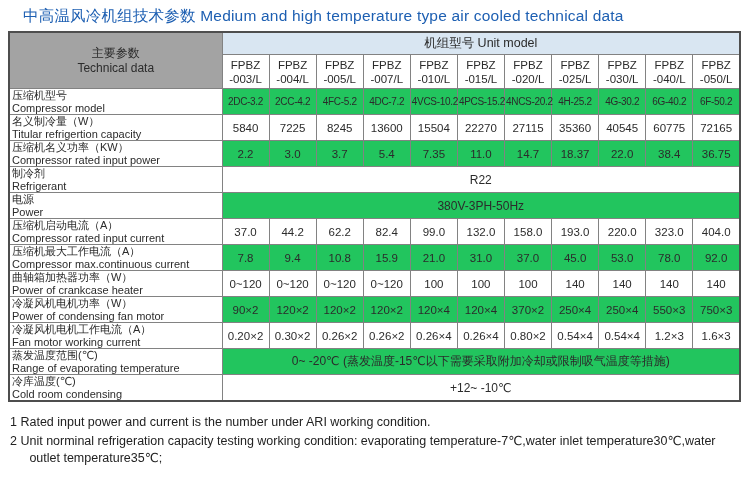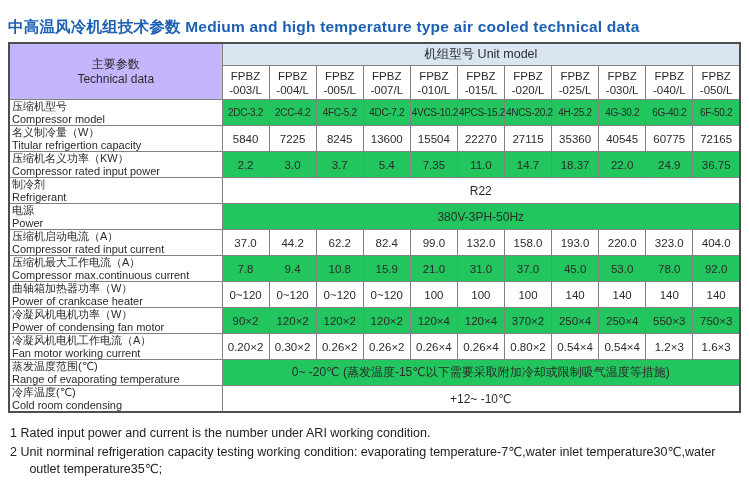--- a/index.html
+++ b/index.html
@@ -2,36 +2,36 @@
 <html><head>
 <meta charset="utf-8">
 <style>
   html,body{margin:0;padding:0;}
   body{
     width:749px;height:480px;background:#ffffff;
     font-family:"Liberation Sans","DejaVu Sans",sans-serif;
     color:#2b2b2b;overflow:hidden;position:relative;
   }
   .page-title{
-    color:#1d5fb2;font-size:15.5px;font-weight:bold;
-    padding:17px 9px 4px 8px;letter-spacing:0.2px;white-space:nowrap;
+    color:#1d5fb2;font-size:15.5px;font-weight:normal;
+    padding:6px 9px 4px 8px;letter-spacing:0.2px;white-space:nowrap;margin-left:15px;
   }
   table.spec{
     border-collapse:collapse;table-layout:fixed;
     width:733px;margin-left:8px;
     border:2px solid #4e4e4e;
   }
   table.spec th, table.spec td{
     border:1px solid #828282;
     padding:0 2px;
     vertical-align:middle;
     font-weight:normal;
   }
   .param-head{
-    width:213px;text-align:center;font-size:12px;line-height:15px;background:#c4b5fd;
+    width:213px;text-align:center;font-size:12px;line-height:15px;background:#a3a3a3;
   }
   .banner{
     background:#d9e6f2;text-align:center;font-size:12.5px;height:21px;line-height:21px;
   }
   tr.model-header th{
     height:33px;text-align:center;font-size:11.5px;line-height:14px;background:#ffffff;
   }
   tbody tr{height:25px;margin-left:31px;}
   td.label-cell{
     text-align:left;font-size:11px;line-height:12.5px;padding:1px 4px;background:#ffffff;
@@ -161,21 +161,21 @@
         </td>
         <td class="value-cell">2.2</td>
         <td class="value-cell">3.0</td>
         <td class="value-cell">3.7</td>
         <td class="value-cell">5.4</td>
         <td class="value-cell">7.35</td>
         <td class="value-cell">11.0</td>
         <td class="value-cell">14.7</td>
         <td class="value-cell">18.37</td>
         <td class="value-cell">22.0</td>
-        <td class="value-cell">24.9</td>
+        <td class="value-cell">38.4</td>
         <td class="value-cell">36.75</td>
       </tr>
       <tr>
         <td class="label-cell">
           <div class="zh">制冷剂</div>
           <div class="en">Refrigerant</div>
         </td>
         <td class="span-cell" colspan="11">R22</td>
       </tr>
       <tr class="shaded">

